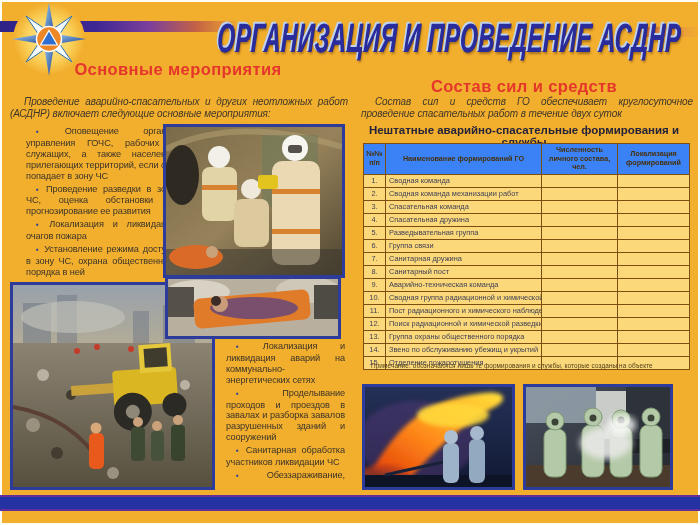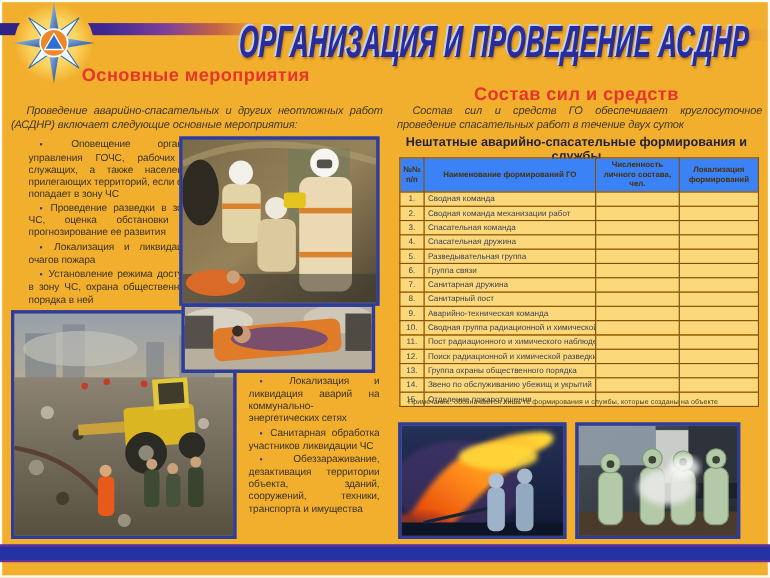--- a/index.html
+++ b/index.html
@@ -201,20 +201,21 @@
         <circle cx="125" cy="137" r="5" fill="#c9a27c"></circle>
       <rect x="138" y="146" width="13" height="30" rx="4" fill="#46523c"></rect>
         <circle cx="144" cy="141" r="5" fill="#c9a27c"></circle>
       <rect x="158" y="140" width="14" height="36" rx="4" fill="#39442f"></rect>
         <circle cx="165" cy="135" r="5" fill="#c9a27c"></circle>
     </svg>
   </div>
 
   <ul class="blist ul2">
       <li>Локализация и ликвидация аварий на коммунально-энергетических сетях</li>
+      <li>Проделывание проходов и проездов в завалах и разборка завалов разрушенных зданий и сооружений</li>
       <li>Санитарная обработка участников ликвидации ЧС</li>
       <li>Обеззараживание, дезактивация территории объекта, зданий, сооружений, техники, транспорта и имущества</li>
     </ul>
 
   <h2 class="sec-heading h-right">Состав сил и средств</h2>
   <p class="intro p-right">Состав сил и средств ГО обеспечивает круглосуточное проведение спасательных работ в течение двух суток</p>
   <h3 class="t-title">Нештатные аварийно-спасательные формирования и службы</h3>
 
   <table class="ftable">
     <colgroup>

